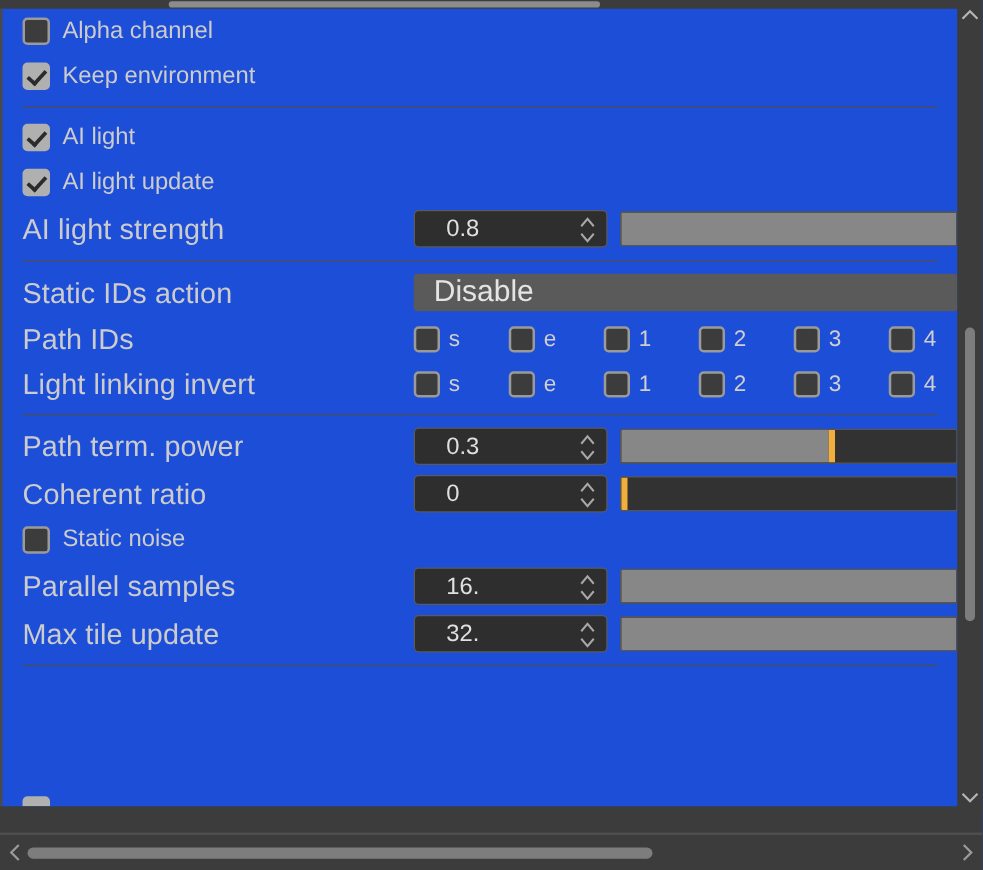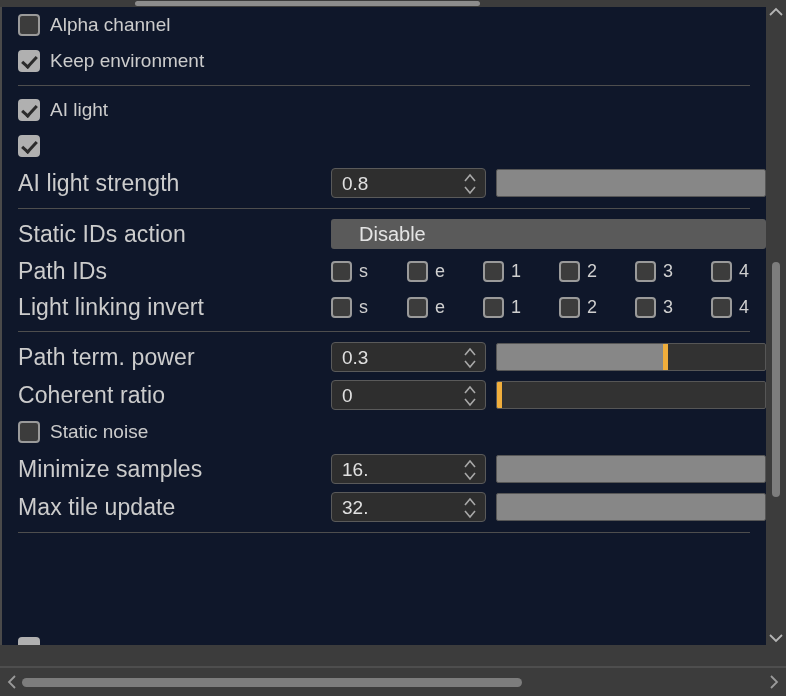--- a/index.html
+++ b/index.html
@@ -38,21 +38,21 @@
     border-radius: 3px;
   }
 
   
   .panel {
     position: absolute;
     left: 0; top: 7px;
     width: 766px;
     height: 638px;
     overflow: hidden;
-    background: #0f172a;
+    background: #1d4ed8;
     border-left: 2px solid #4a4a4a;
     box-sizing: border-box;
   }
   .panel-inner {
     position: relative;
     padding: 0;
   }
 
   
   .row {
@@ -125,21 +125,21 @@
     width: 155px;
     height: 30px;
     box-sizing: border-box;
     background: #2e2e2e;
     border: 1px solid #5a5a5a;
     border-radius: 4px;
     display: flex;
     align-items: center;
   }
   .field .val {
-    margin-left: 10px;
+    margin-left: 25px;
     font-size: 19px;
     color: #e0e0e0;
     line-height: 1;
     text-align: center;
   }
   .spin {
     position: absolute;
     right: 8px;
     top: 3px;
     width: 14px;
@@ -177,22 +177,22 @@
     left: 329px;
     width: 435px;
     height: 30px;
     box-sizing: border-box;
     background: #5a5a5a;
     border-radius: 3px;
     display: flex;
     align-items: center;
   }
   .dropdown .dd-val {
-    margin-left: 28px;
-    font-size: 20px;
+    margin-left: 16px;
+    font-size: 24px;
     color: #e4e4e4;
   }
 
   
   .idgroup {
     position: absolute;
     left: 329px;
     width: 435px;
     height: 30px;
     display: flex;
@@ -302,20 +302,21 @@
 
       <div class="sep"></div>
 
       <div class="cb-row">
         <span class="cbox on"></span>
         <span class="cb-label">AI light</span>
       </div>
 
       <div class="cb-row">
         <span class="cbox on"></span>
+        <span class="cb-label">AI light update</span>
       </div>
 
       <div class="row tall">
         <span class="label">AI light strength</span>
         <div class="field">
           <span class="val">0.8</span>
           <span class="spin">
             <svg width="14" height="24" viewBox="0 0 14 24">
               <polyline points="2,9 7,3 12,9" fill="none" stroke="#a8a8a8" stroke-width="1.6"></polyline>
               <polyline points="2,15 7,21 12,15" fill="none" stroke="#a8a8a8" stroke-width="1.6"></polyline>
@@ -431,21 +432,21 @@
           <div class="handle" style="left:0%"></div>
         </div>
       </div>
 
       <div class="cb-row">
         <span class="cbox off"></span>
         <span class="cb-label">Static noise</span>
       </div>
 
       <div class="row tall">
-        <span class="label">Minimize samples</span>
+        <span class="label">Parallel samples</span>
         <div class="field">
           <span class="val">16.</span>
           <span class="spin">
             <svg width="14" height="24" viewBox="0 0 14 24">
               <polyline points="2,9 7,3 12,9" fill="none" stroke="#a8a8a8" stroke-width="1.6"></polyline>
               <polyline points="2,15 7,21 12,15" fill="none" stroke="#a8a8a8" stroke-width="1.6"></polyline>
             </svg>
           </span>
         </div>
         <div class="slider">

